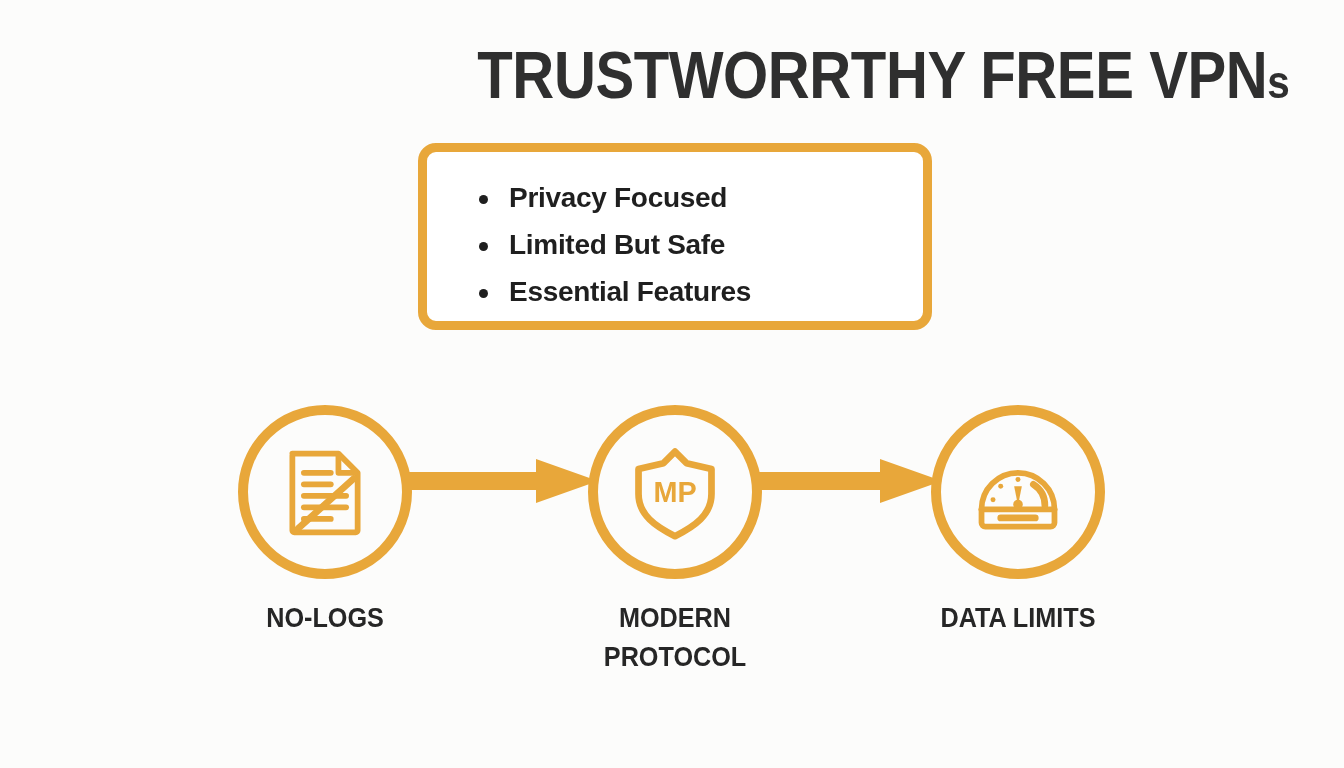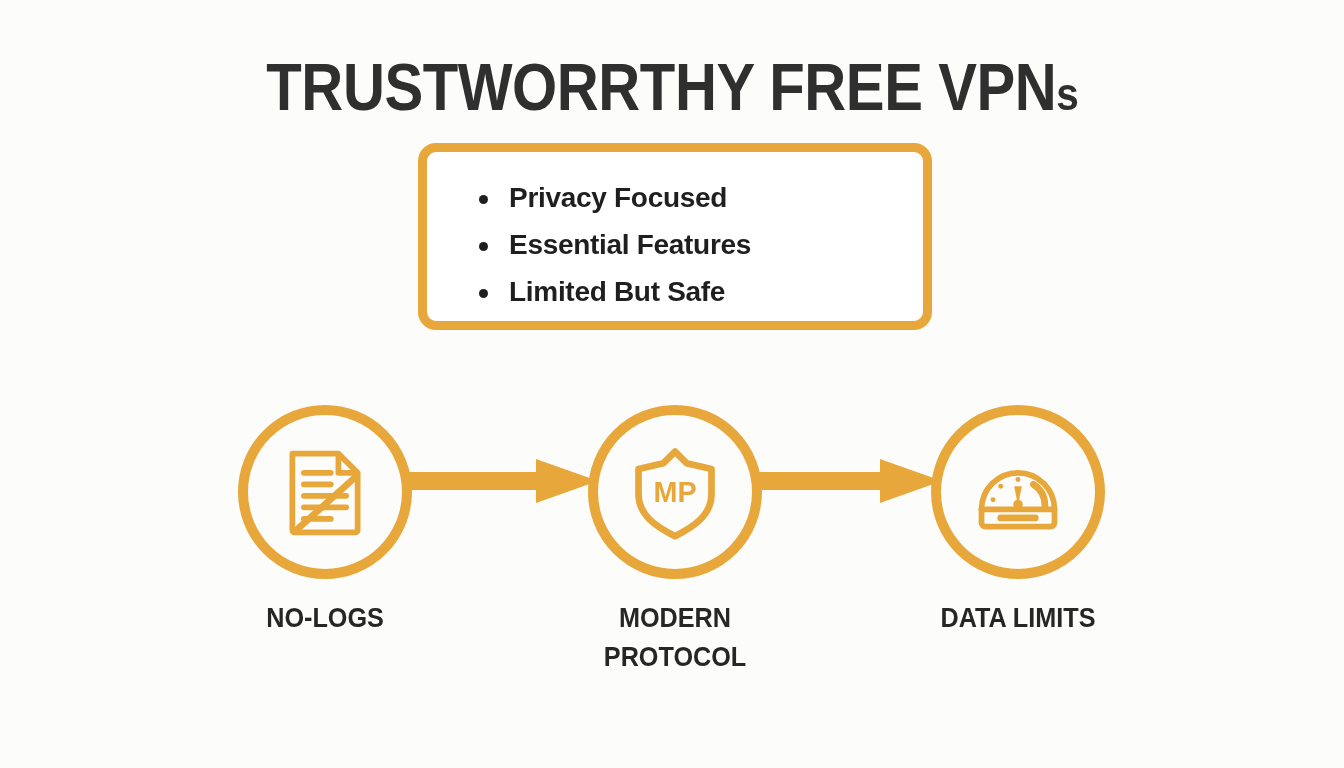--- a/index.html
+++ b/index.html
@@ -18,24 +18,24 @@
   #infographic {
     position: absolute;
     inset: 0;
     width: 1344px;
     height: 768px;
   }
 
   
   .title-wrap {
     position: absolute;
-    top: 52px;
+    top: 40px;
     left: 0;
     width: 1344px;
-    text-align: center;
+    text-align: right;
   }
   .title {
     display: inline-block;
     font-family: "Liberation Sans Narrow", "Liberation Sans", sans-serif;
     font-size: 66px;
     line-height: 70px;
     font-weight: bold;
     letter-spacing: -0.5px;
     color: #2f2f2f;
     transform: scaleX(0.88);
@@ -155,25 +155,25 @@
   </div>
 
   <div class="callout">
     <ul class="bullet-list">
       <li>
         <span class="dot"></span>
         <span>Privacy Focused</span>
       </li>
       <li>
         <span class="dot"></span>
-        <span>Essential Features</span>
+        <span>Limited But Safe</span>
       </li>
       <li>
         <span class="dot"></span>
-        <span>Limited But Safe</span>
+        <span>Essential Features</span>
       </li>
     </ul>
   </div>
 
   <div class="flow">
 
     <div class="node n1">
       <div class="circle"></div>
       <svg class="node-icon" viewBox="0 0 100 100">
         <path d="M16 10 h48 l20 20 v60 a2 2 0 0 1 -2 2 H18 a2 2 0 0 1 -2 -2 V12 a2 2 0 0 1 2 -2 z" fill="none" stroke="#e8a73a" stroke-width="6" stroke-linejoin="round"></path>

